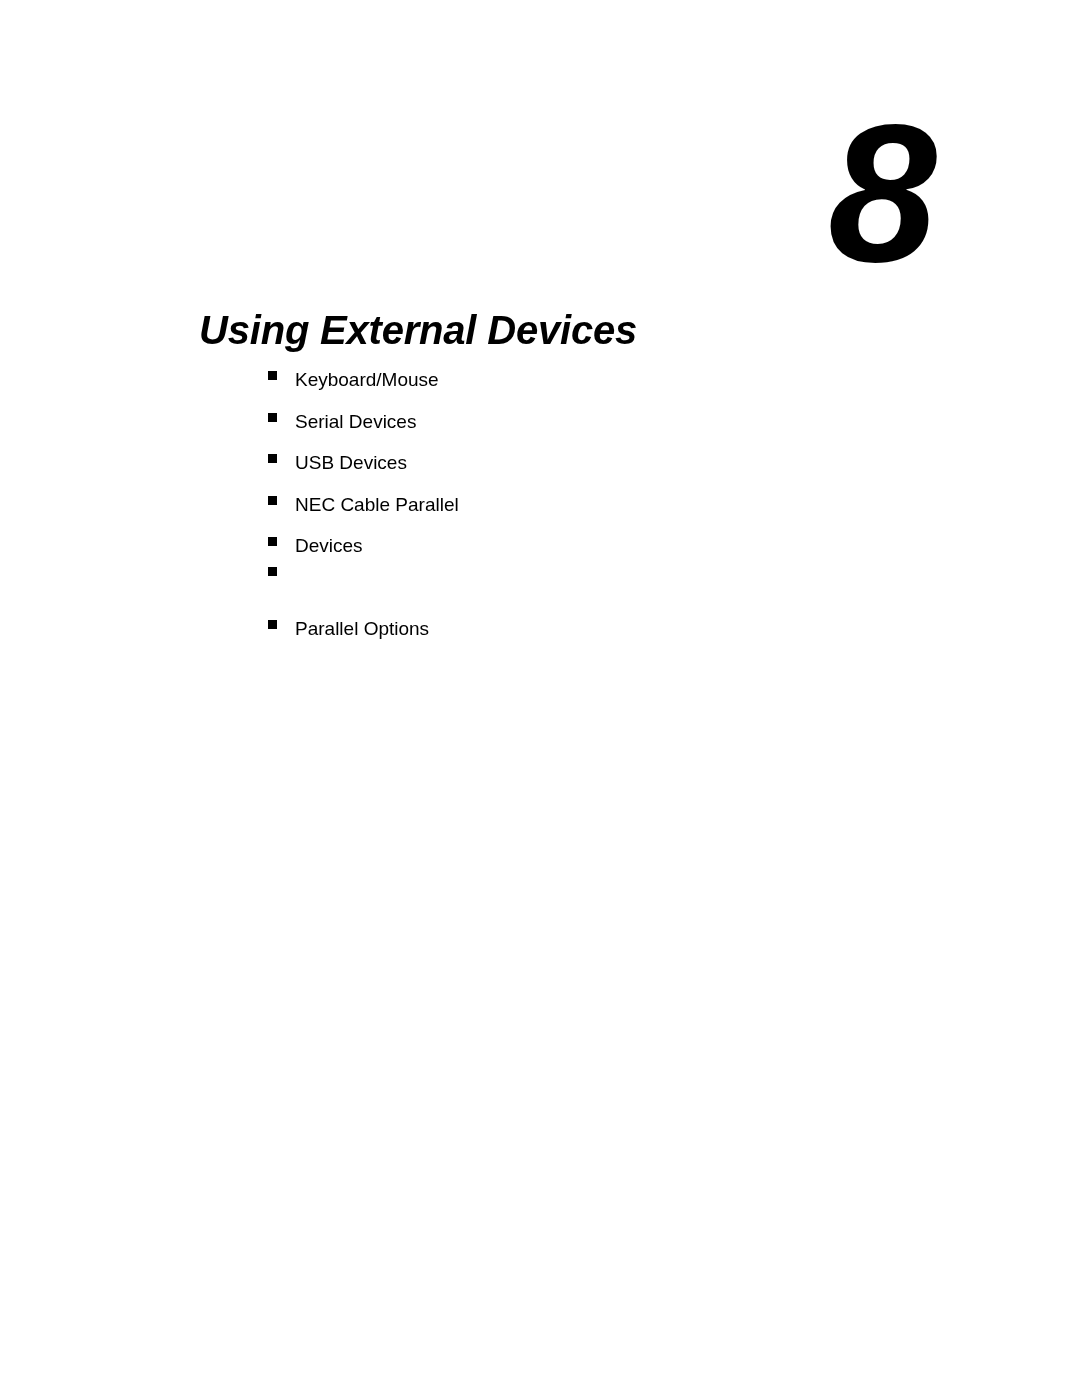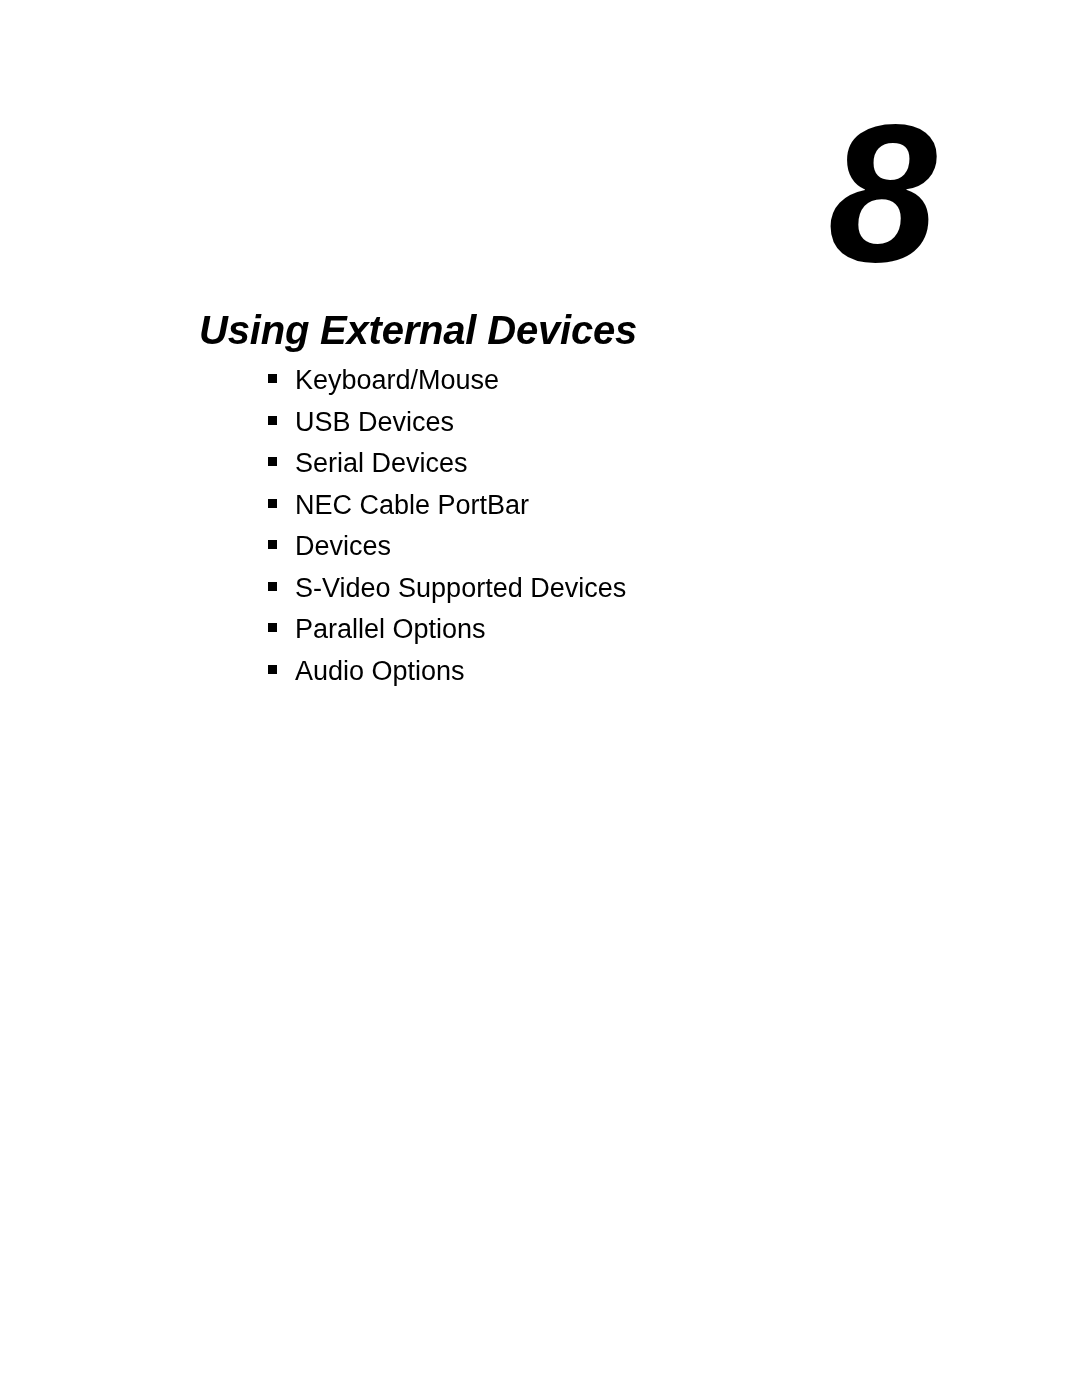--- a/index.html
+++ b/index.html
@@ -56,21 +56,21 @@
     left: 268px;
     top: 365px;
     margin: 0;
     padding: 0;
     list-style: none;
   }
   .contents-item {
     display: flex;
     align-items: baseline;
     height: 41.5px;
-    font-size: 27px;
+    font-size: 19px;
     line-height: 30px;
     color: #000000;
     white-space: nowrap;
   }
   .bullet-square {
     display: inline-block;
     width: 9px;
     height: 9px;
     background: #000000;
     flex: 0 0 auto;
@@ -91,41 +91,36 @@
 
   <h1 class="chapter-title">Using External Devices</h1>
 
   <ul class="contents-list">
     <li class="contents-item">
       <span class="bullet-square"></span>
       <span class="contents-label">Keyboard/Mouse</span>
     </li>
     <li class="contents-item">
       <span class="bullet-square"></span>
+      <span class="contents-label">Serial Devices</span>
+    </li>
+    <li class="contents-item">
+      <span class="bullet-square"></span>
       <span class="contents-label">USB Devices</span>
     </li>
     <li class="contents-item">
       <span class="bullet-square"></span>
-      <span class="contents-label">Serial Devices</span>
-    </li>
-    <li class="contents-item">
-      <span class="bullet-square"></span>
-      <span class="contents-label">NEC Cable PortBar</span>
+      <span class="contents-label">NEC Cable Parallel</span>
     </li>
     <li class="contents-item">
       <span class="bullet-square"></span>
       <span class="contents-label">Devices</span>
     </li>
     <li class="contents-item">
       <span class="bullet-square"></span>
-      <span class="contents-label">S-Video Supported Devices</span>
     </li>
     <li class="contents-item">
       <span class="bullet-square"></span>
       <span class="contents-label">Parallel Options</span>
-    </li>
-    <li class="contents-item">
-      <span class="bullet-square"></span>
-      <span class="contents-label">Audio Options</span>
     </li>
   </ul>
 
 </div>
 
 </body></html>

